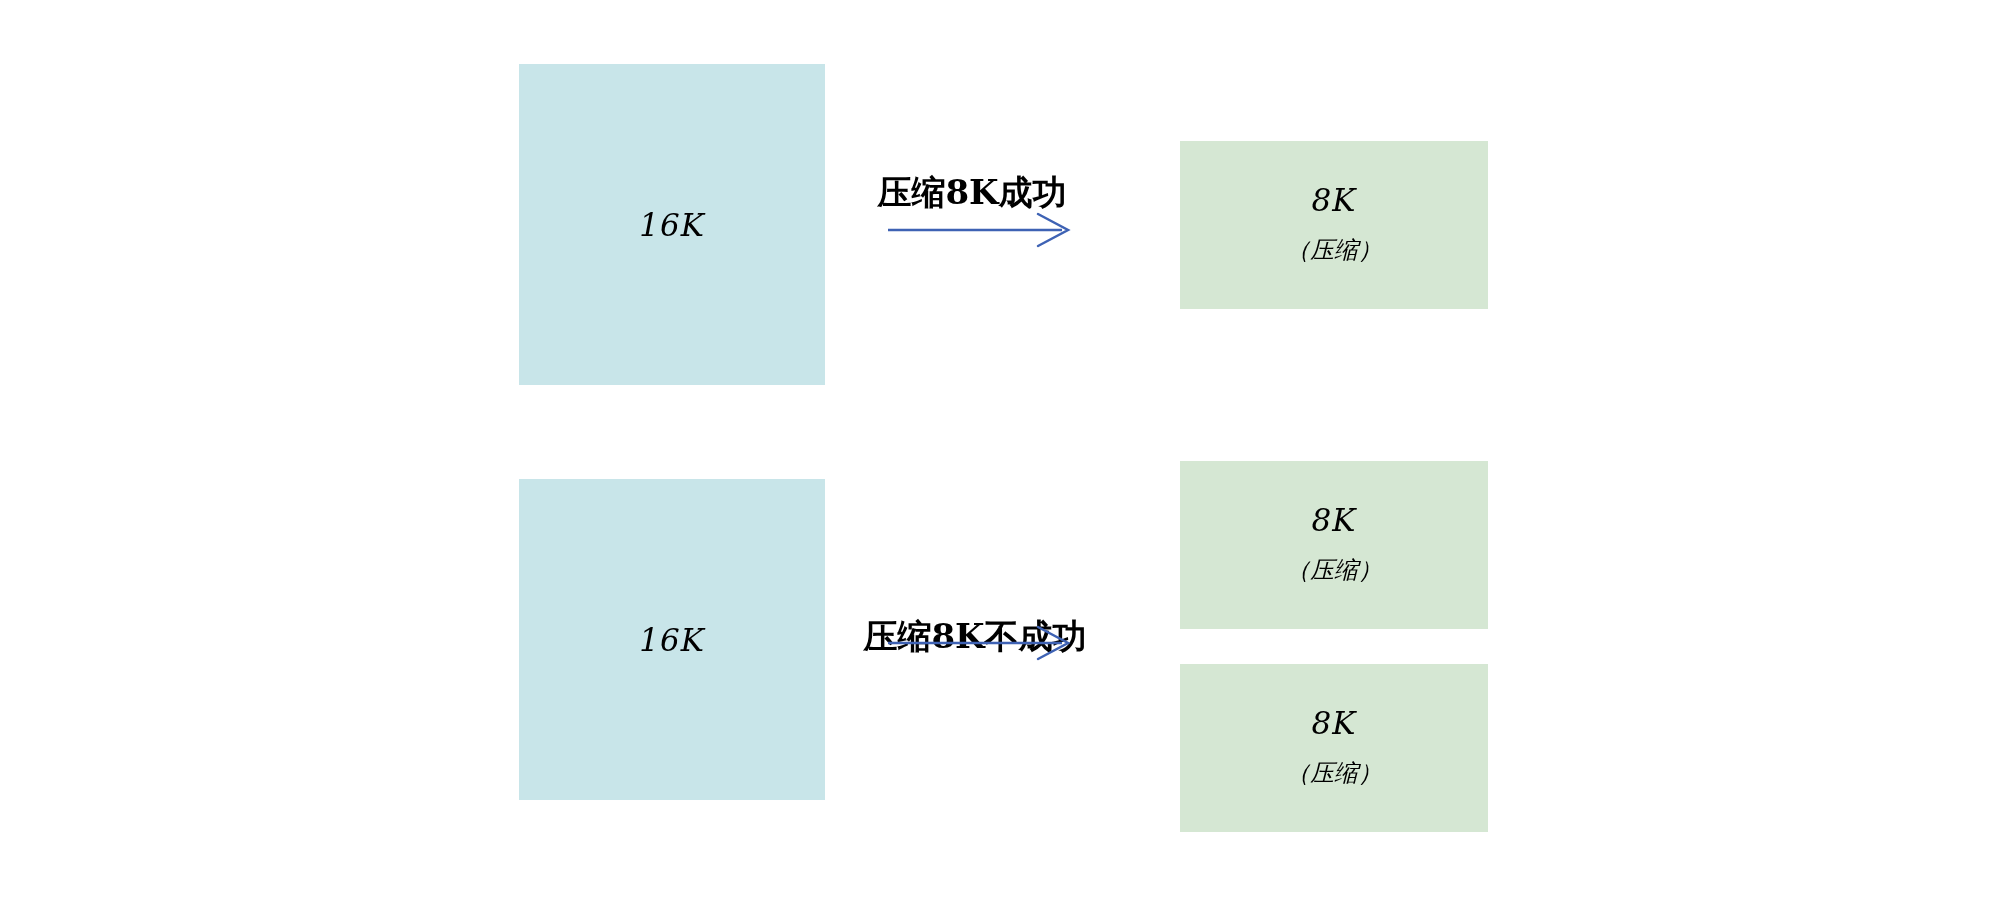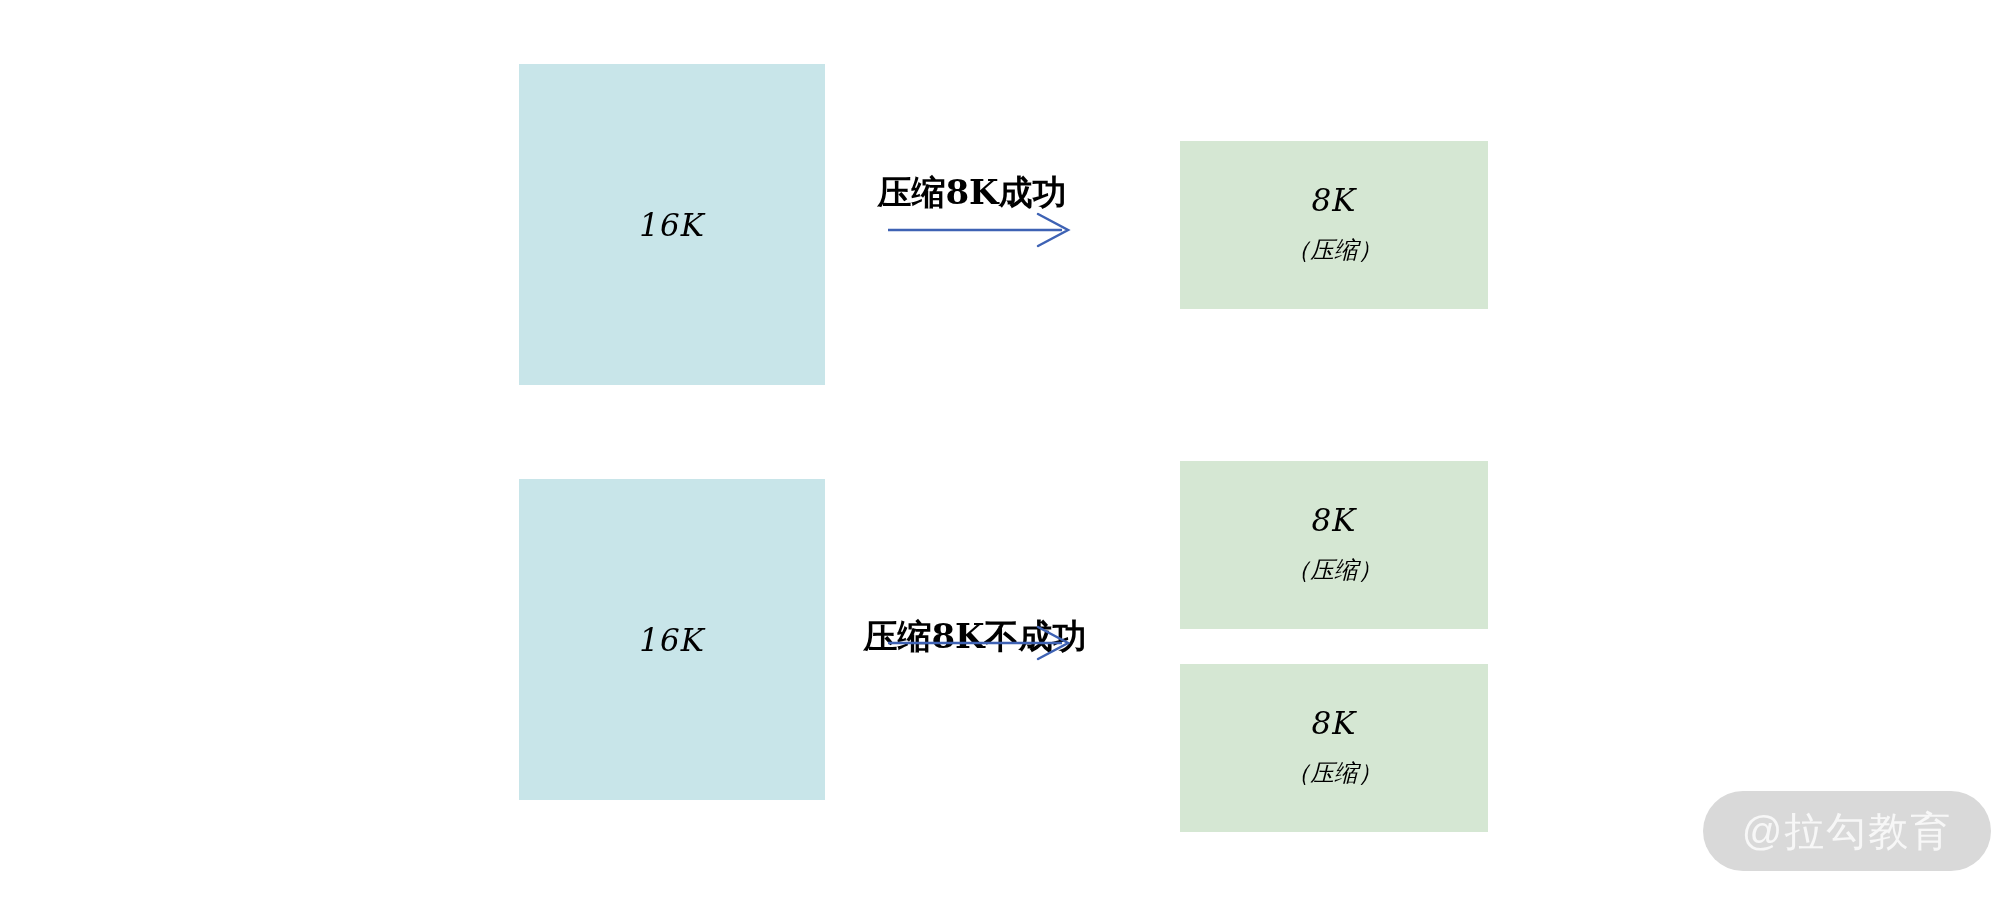--- a/index.html
+++ b/index.html
@@ -130,17 +130,14 @@
   <div class="mem-box target-box s2-target1">
     <div class="size-label">8K</div>
     <div class="note-label">（压缩）</div>
   </div>
 
   <div class="mem-box target-box s2-target2">
     <div class="size-label">8K</div>
     <div class="note-label">（压缩）</div>
   </div>
 
-  <div class="watermark">
-    <span>@拉勾教育</span>
-  </div>
 
 </div>
 
 </body></html>

